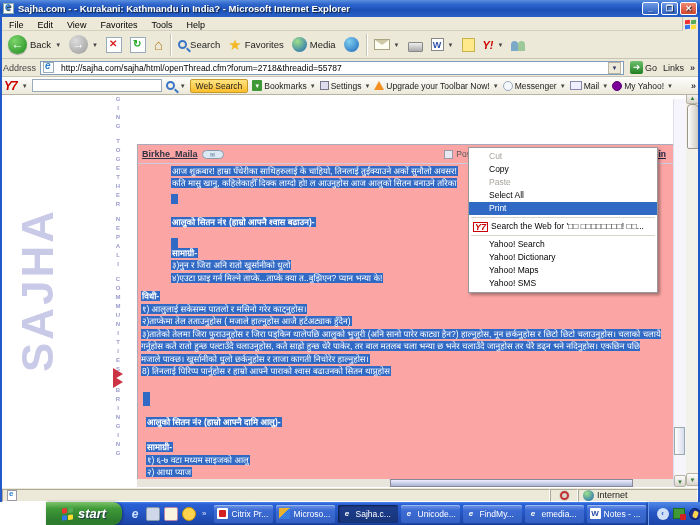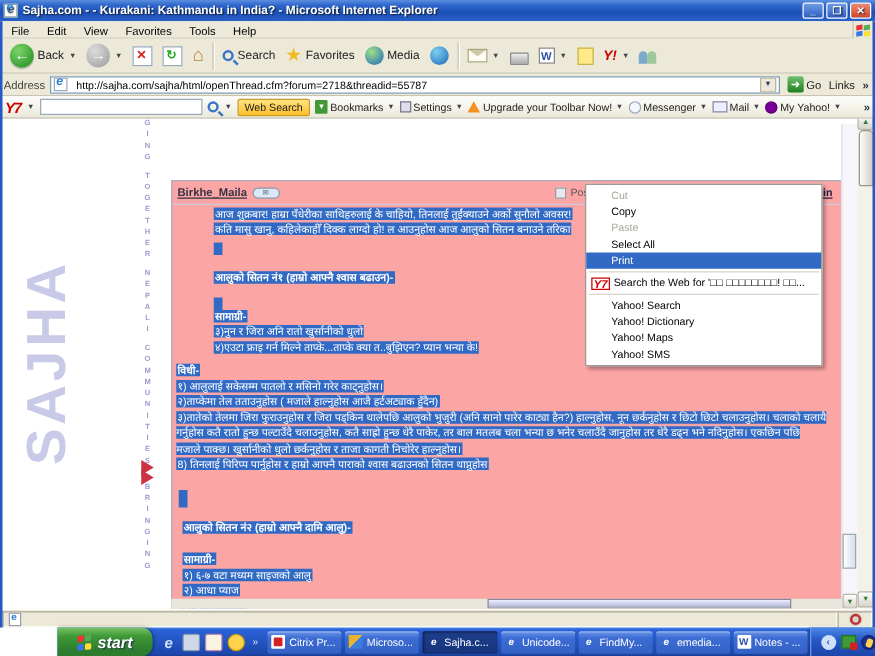--- a/index.html
+++ b/index.html
@@ -452,20 +452,24 @@
   <div class="frameL"></div>
   <div class="frameR"></div>
 
   <div class="statusbar">
     <div class="cell grow">
       <span class="st-doc"></span>
     </div>
     <div class="cell" style="width:28px;justify-content:center;">
       <span class="st-blocked"></span>
     </div>
+    <div class="cell" style="width:120px;">
+      <span class="st-globe"></span>
+      <span>Internet</span>
+    </div>
   </div>
 
   <div class="taskbar">
     <div class="start">
       <span class="sflag">
         <i style="background:#e33"></i>
           <i style="background:#5a5"></i>
           <i style="background:#37e"></i>
           <i style="background:#fd3"></i>
       </span>

